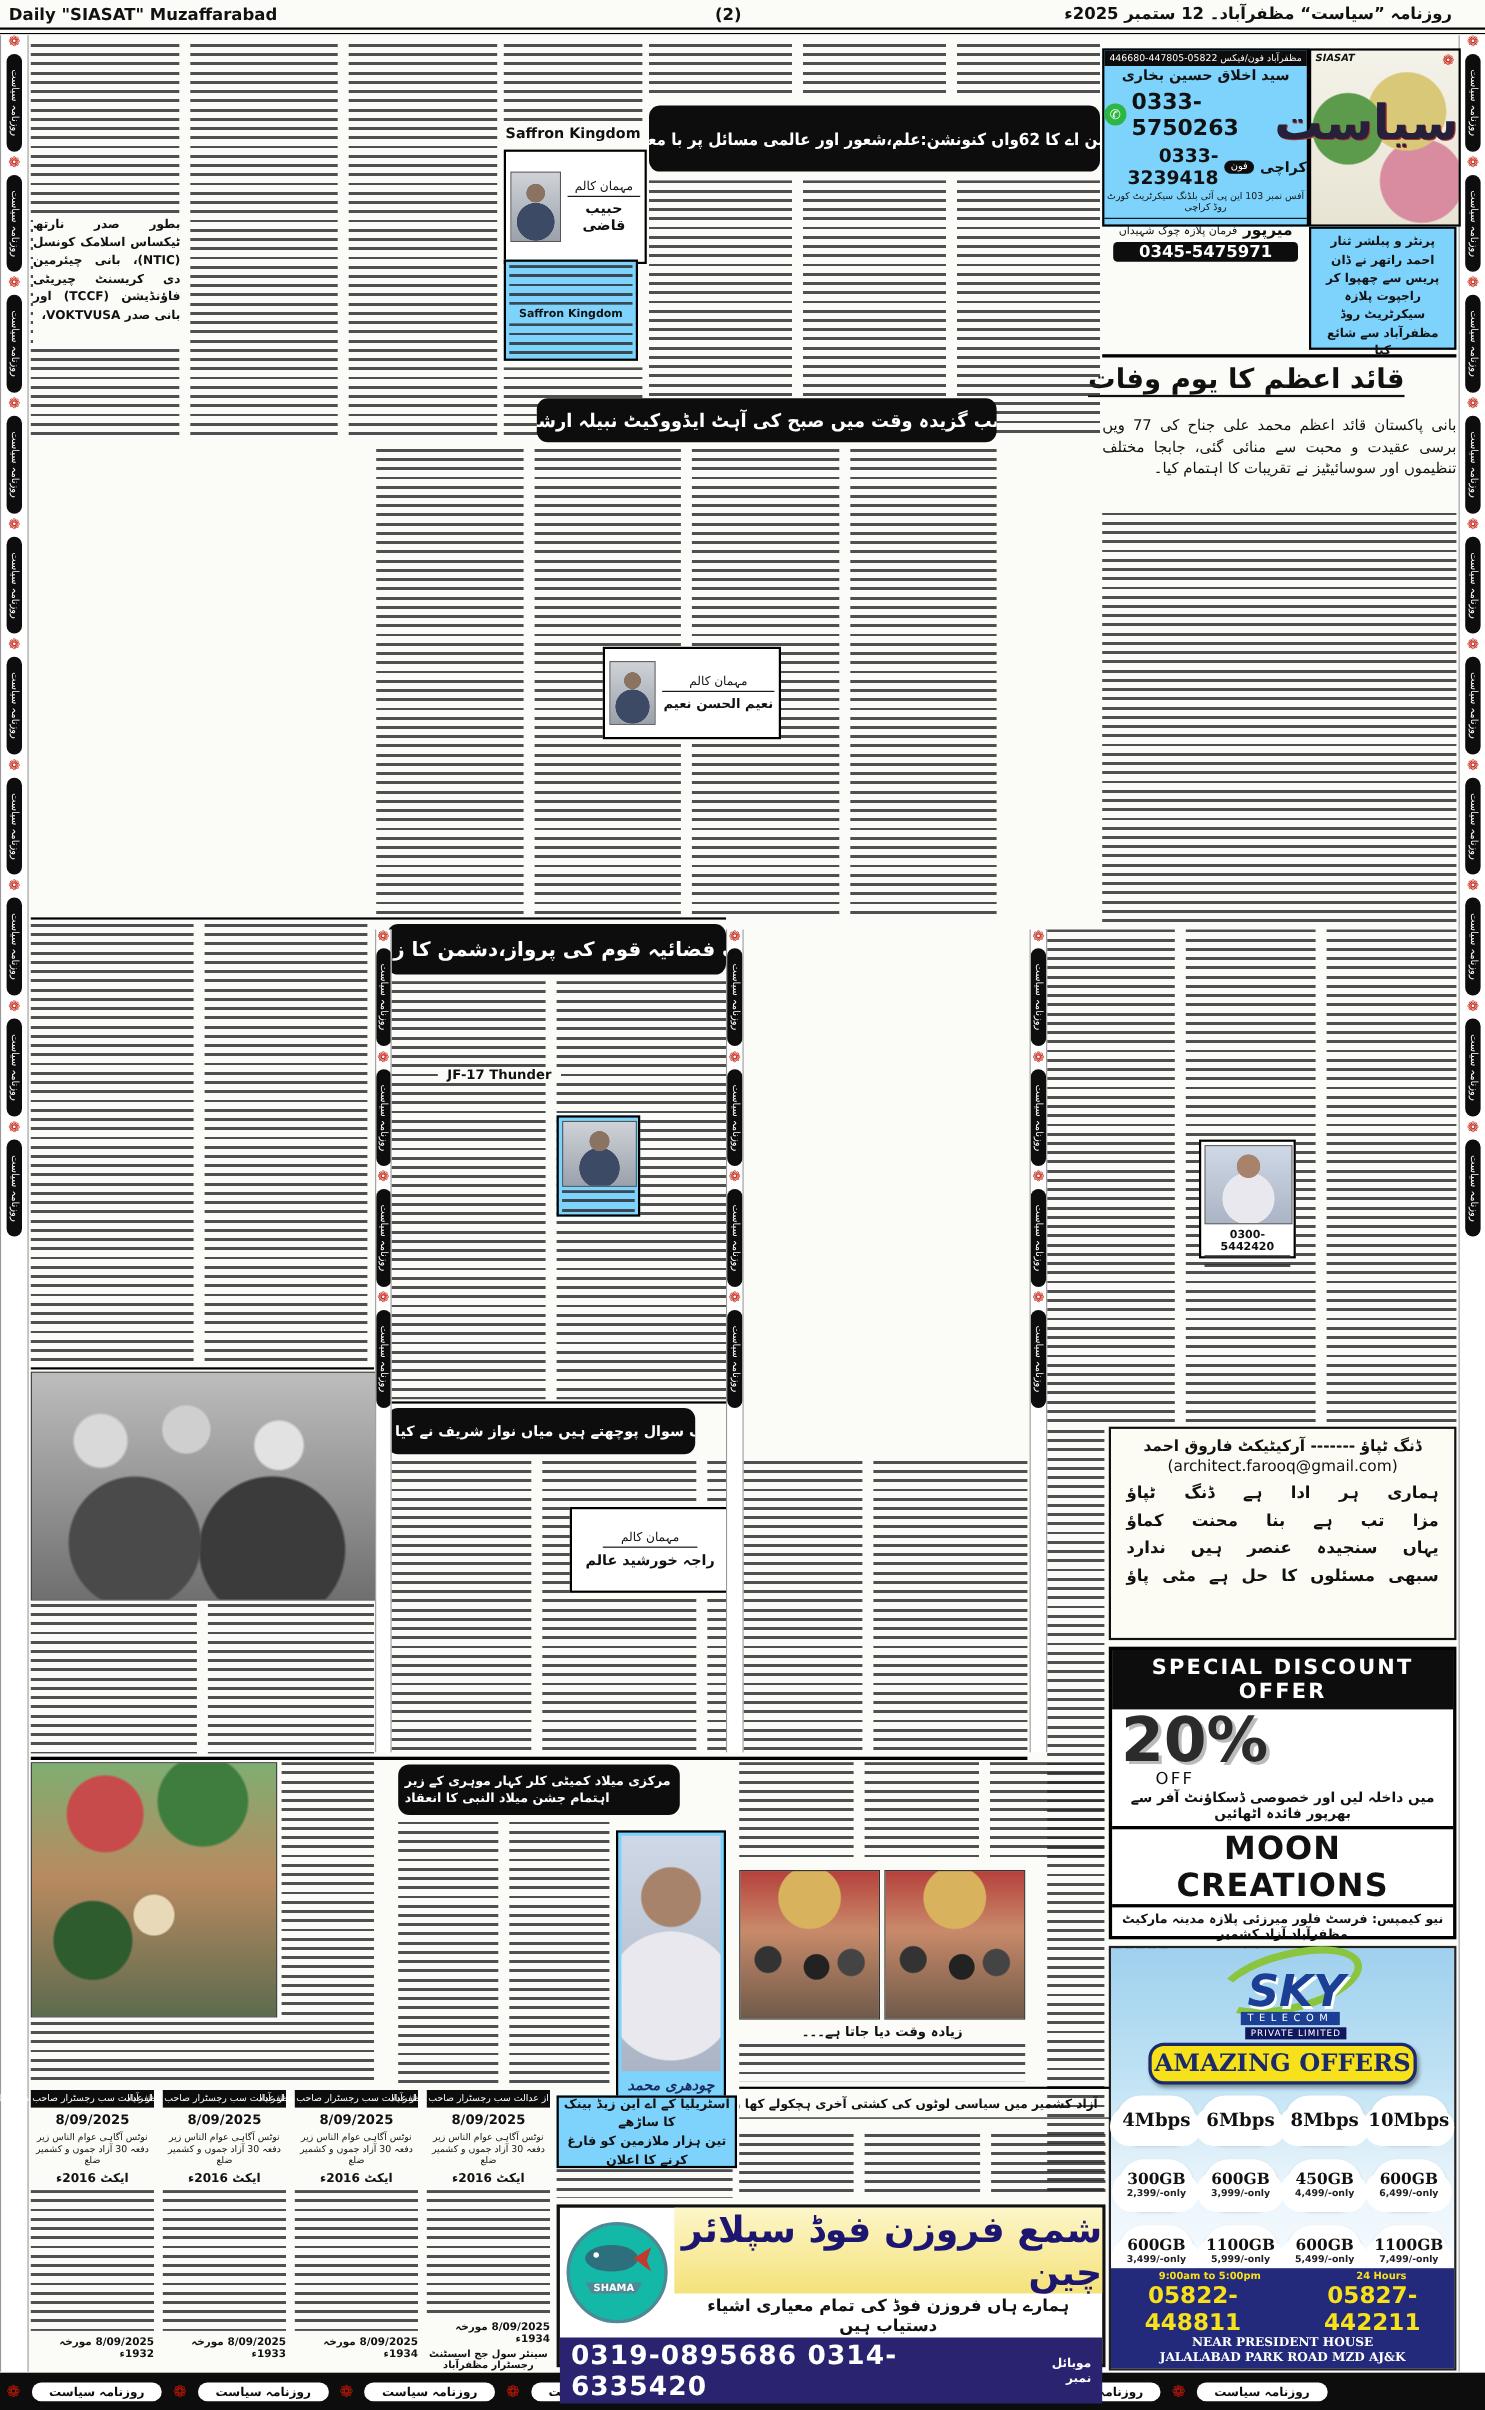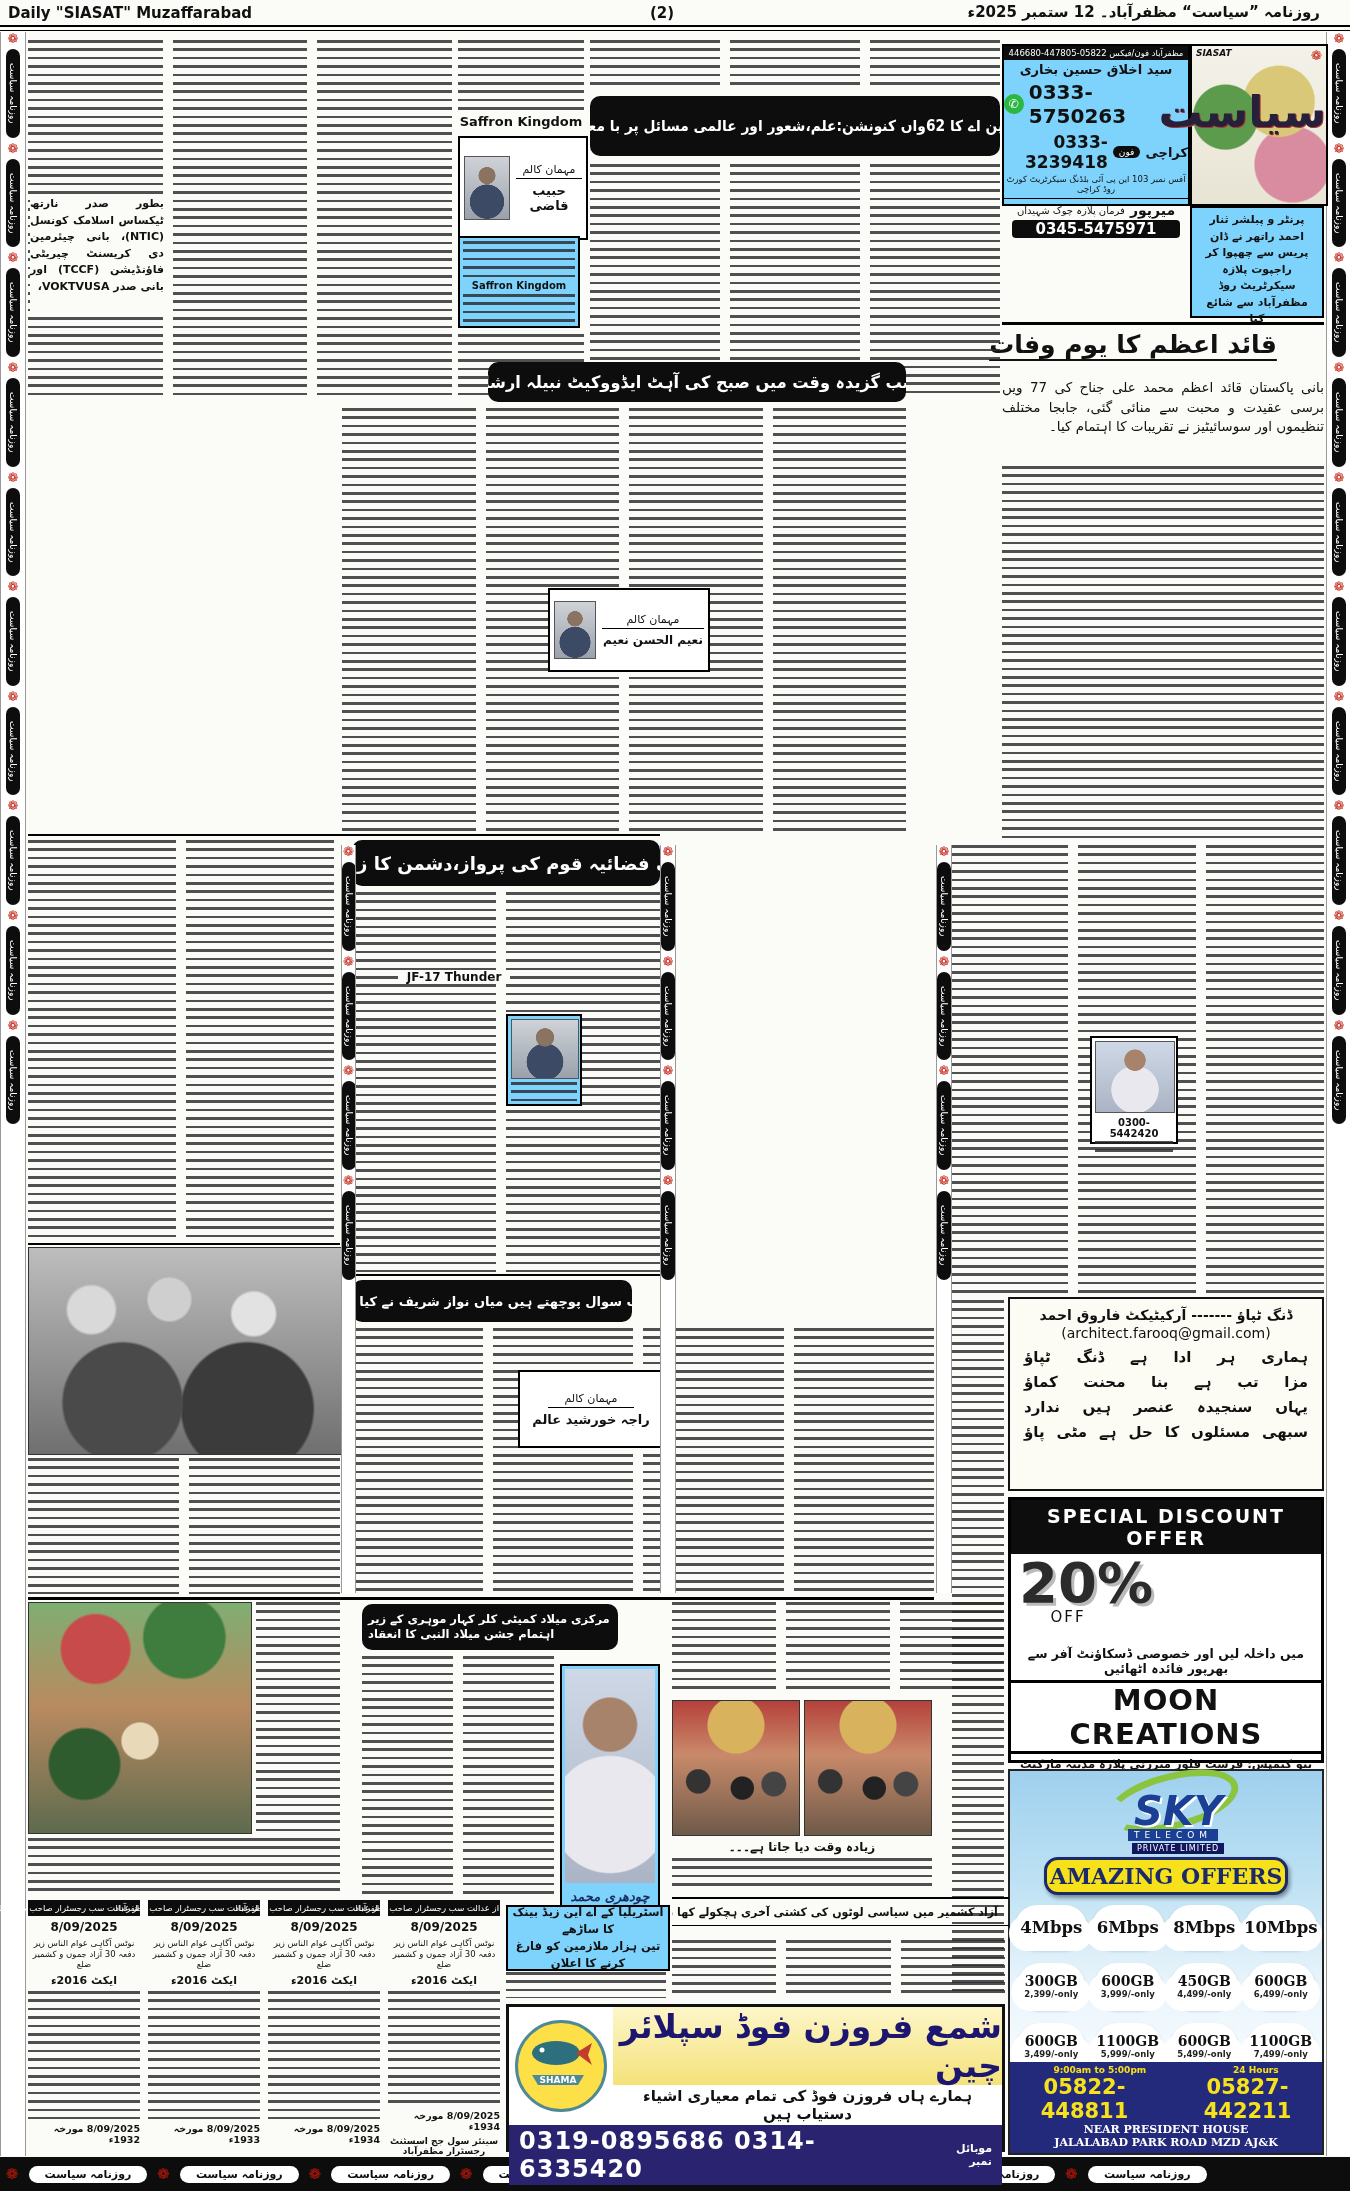--- a/index.html
+++ b/index.html
@@ -64,21 +64,21 @@
   .cloud .price{font-size:8.5px;font-weight:bold;color:#222;}
   .sky-footer{background:#232a7c;color:#fff;text-align:center;}
   .sky-logo-sky{font-size:40px;font-weight:bold;font-style:italic;color:#1b3f94;text-shadow:2px 2px 0 #fff;line-height:1;}
   .sky-swoosh{width:120px;height:42px;border:7px solid #8bc53f;border-radius:50%;border-left-color:transparent;transform:rotate(-14deg);}
   .amazing{background:#f7e11a;border:3px solid #1b2a6b;border-radius:14px;color:#1b2a6b;font-weight:bold;font-size:22px;
            font-family:"DejaVu Serif",serif;text-align:center;padding:3px 0;box-shadow:2px 3px 4px rgba(0,0,0,.4);}
   
   .shama-name{font-size:33px;font-weight:bold;color:#1c1670;}
   .shama-band{background:linear-gradient(180deg,#fdf6c9,#f4e27a);}
   .shama-bar{background:#2a2470;color:#fff;}
-  .fishcircle{width:86px;height:86px;border-radius:50%;background:#fde047;border:3px solid #4e8a96;position:relative;overflow:hidden;}
+  .fishcircle{width:86px;height:86px;border-radius:50%;background:#14b8a6;border:3px solid #4e8a96;position:relative;overflow:hidden;}
   
   .tinytext{font-size:8.5px;}
   .note{font-size:11px;font-weight:bold;text-align:center;direction:rtl;line-height:1.5;}
   .photo-bw{background:
      radial-gradient(circle at 20% 30%,#d9d9d9 0 8%,rgba(0,0,0,0) 9%),
      radial-gradient(circle at 45% 25%,#cfcfcf 0 9%,rgba(0,0,0,0) 10%),
      radial-gradient(circle at 72% 32%,#e2e2e2 0 8%,rgba(0,0,0,0) 9%),
      radial-gradient(circle at 30% 75%,#4a4a4a 0 22%,rgba(0,0,0,0) 23%),
      radial-gradient(circle at 70% 78%,#3b3b3b 0 24%,rgba(0,0,0,0) 25%),
      linear-gradient(180deg,#bdbdbd,#8f8f8f 60%,#6f6f6f);border:1px solid #333;}
@@ -320,21 +320,21 @@
   </div>
 
   <div class="abs" style="left:1008px;top:1497px;width:316px;height:266px;border:3px solid #000;background:#fff;box-sizing:border-box;">
     <div class="moon-banner">SPECIAL DISCOUNT OFFER</div>
     <div style="display:flex;padding:4px 8px 0 8px;align-items:flex-start;">
       <div style="width:98px;text-align:center;">
         <div class="pct">20%</div>
         <div style="font-weight:normal;font-size:15px;letter-spacing:2px;">OFF</div>
       </div>
     </div>
-    <div class="rtl" style="text-align:center;font-weight:bold;font-size:12.5px;margin-top:20px;">میں داخلہ لیں اور خصوصی ڈسکاؤنٹ آفر سے بھرپور فائدہ اٹھائیں</div>
+    <div class="rtl" style="text-align:center;font-weight:bold;font-size:12.5px;margin-top:0;">میں داخلہ لیں اور خصوصی ڈسکاؤنٹ آفر سے بھرپور فائدہ اٹھائیں</div>
     <div class="mooncreations ltr" style="margin-top:4px;">MOON CREATIONS</div>
     <div class="rtl" style="text-align:center;font-weight:bold;font-size:11.5px;margin-top:3px;">نیو کیمپس: فرسٹ فلور میرزئی پلازہ مدینہ مارکیٹ مظفرآباد آزاد کشمیر</div>
     <div class="rtl" style="display:flex;justify-content:center;gap:8px;font-weight:bold;font-size:15px;margin-top:2px;">
       <span>فون:</span>
       <span class="ltr">0300-9137540</span>
       <span>موبائل:</span>
       <span class="ltr">05822-448762</span>
     </div>
   </div>
 

